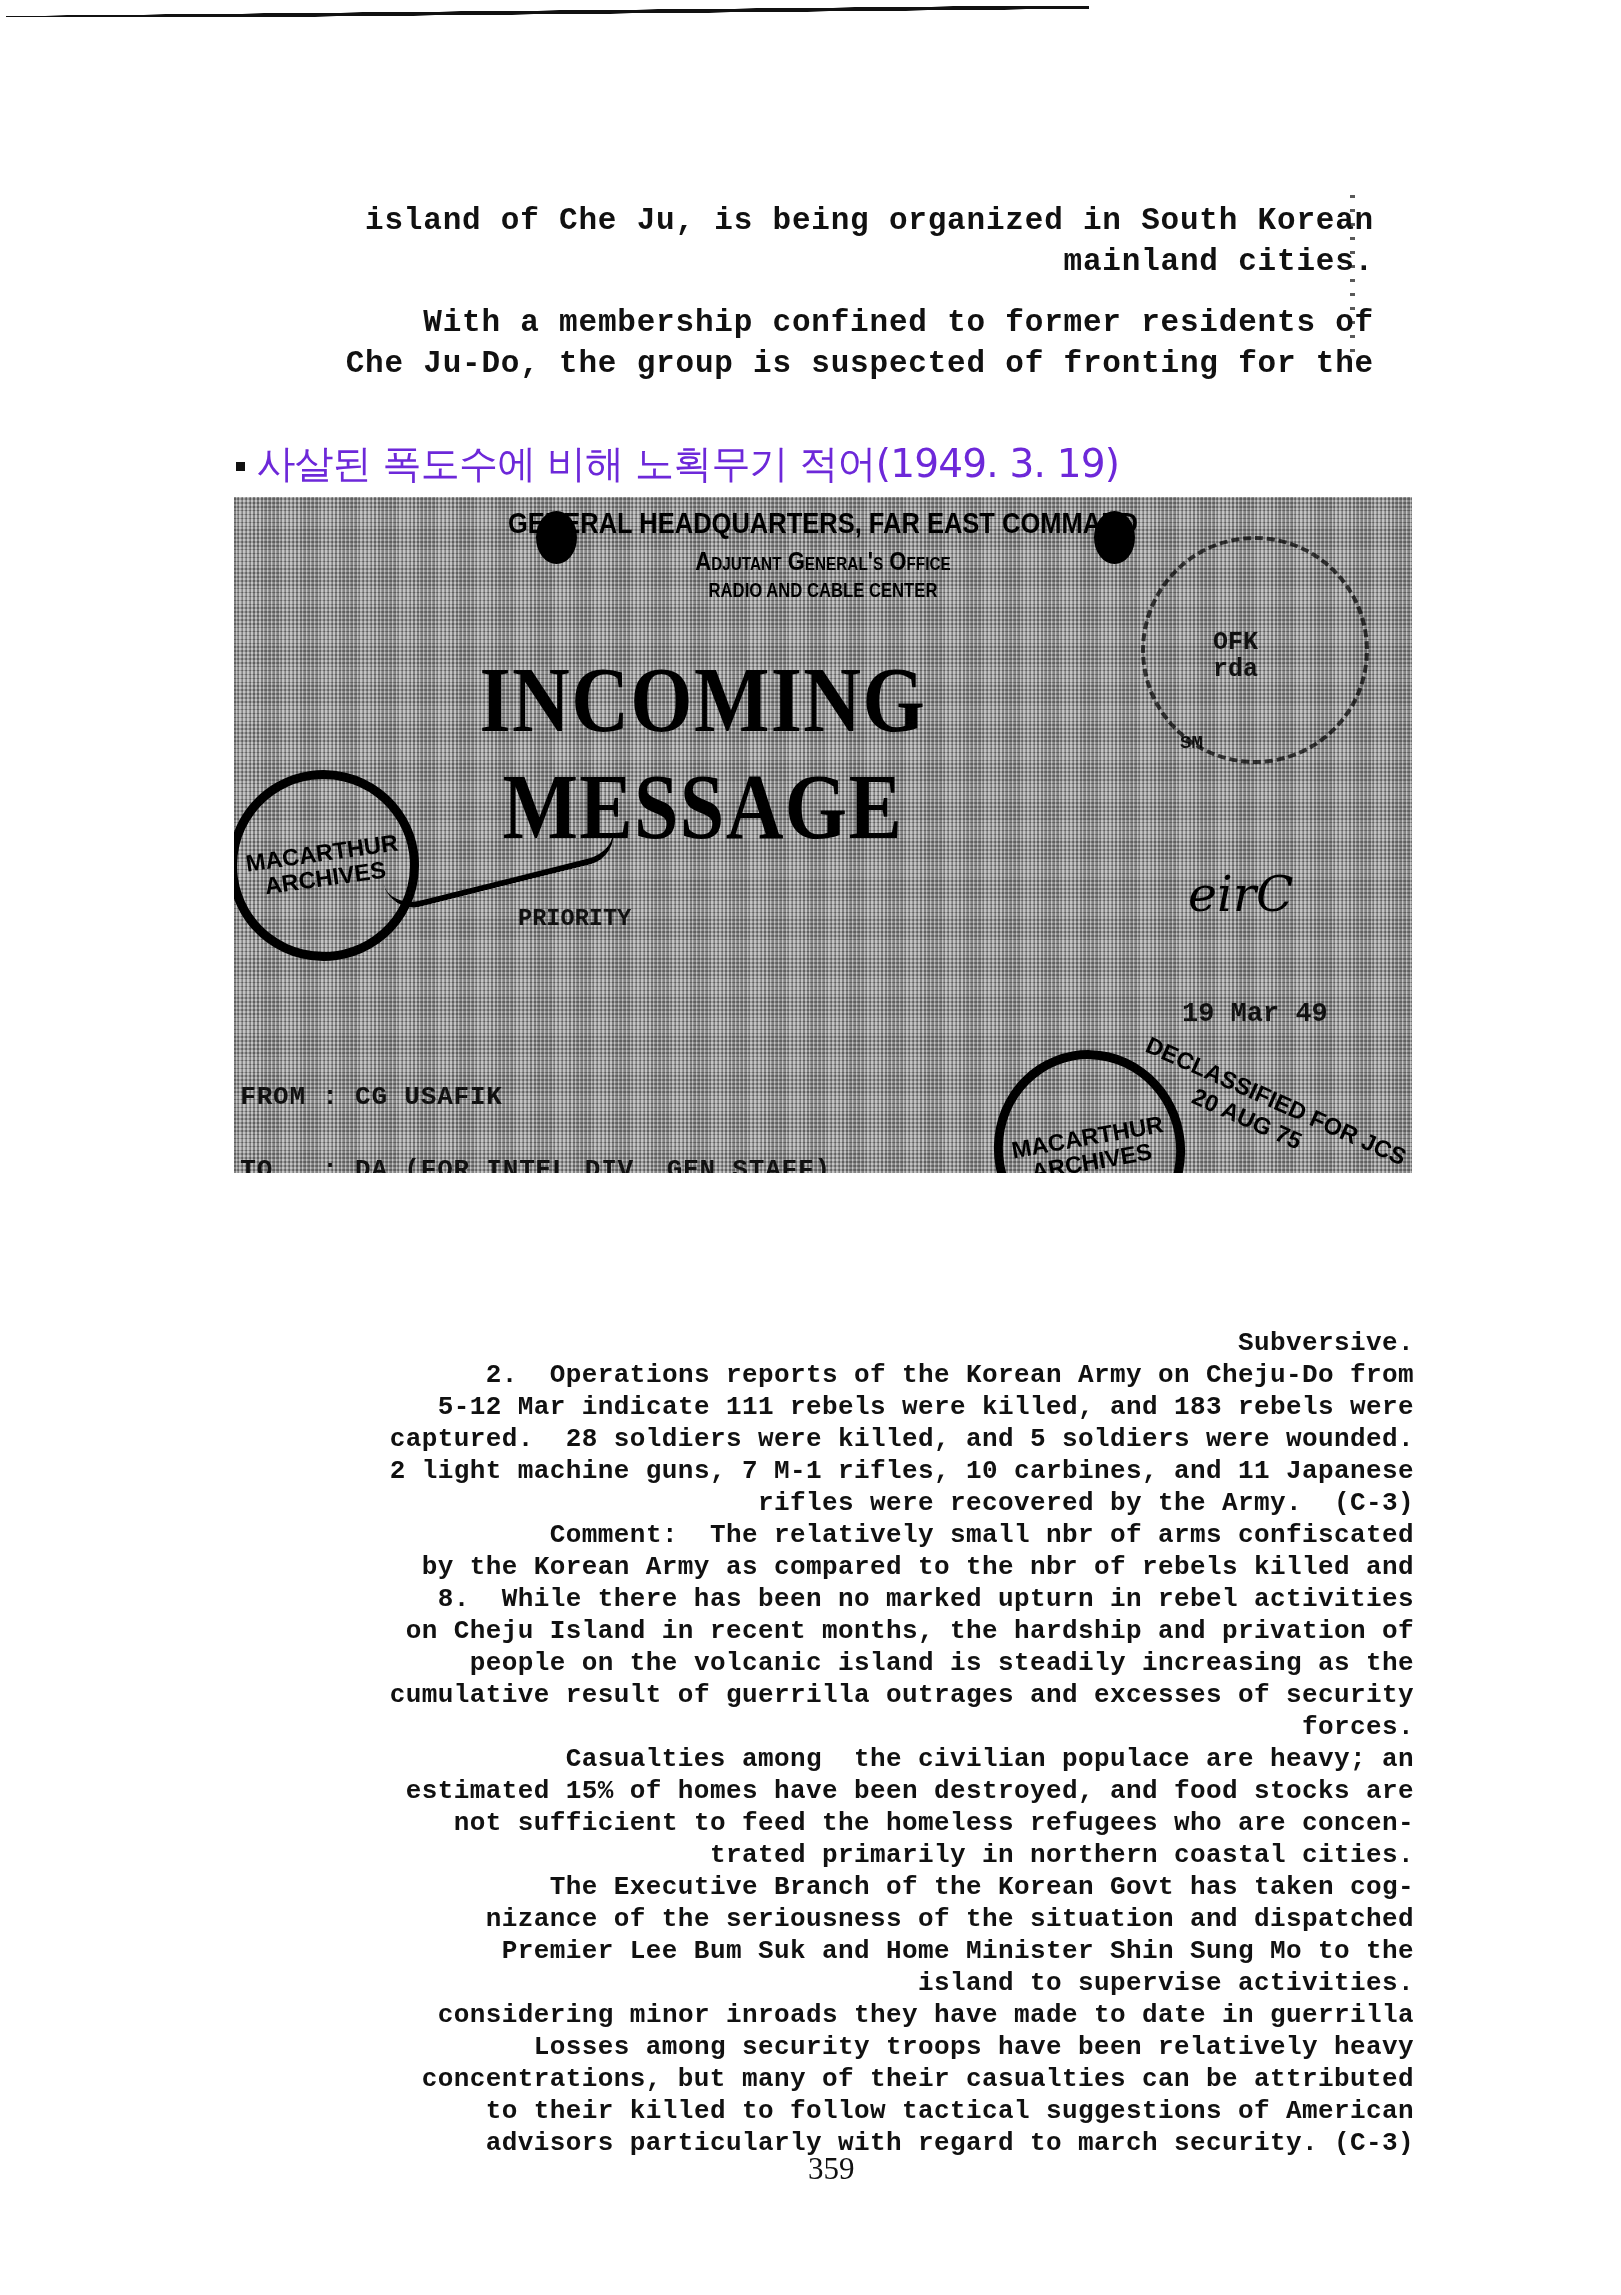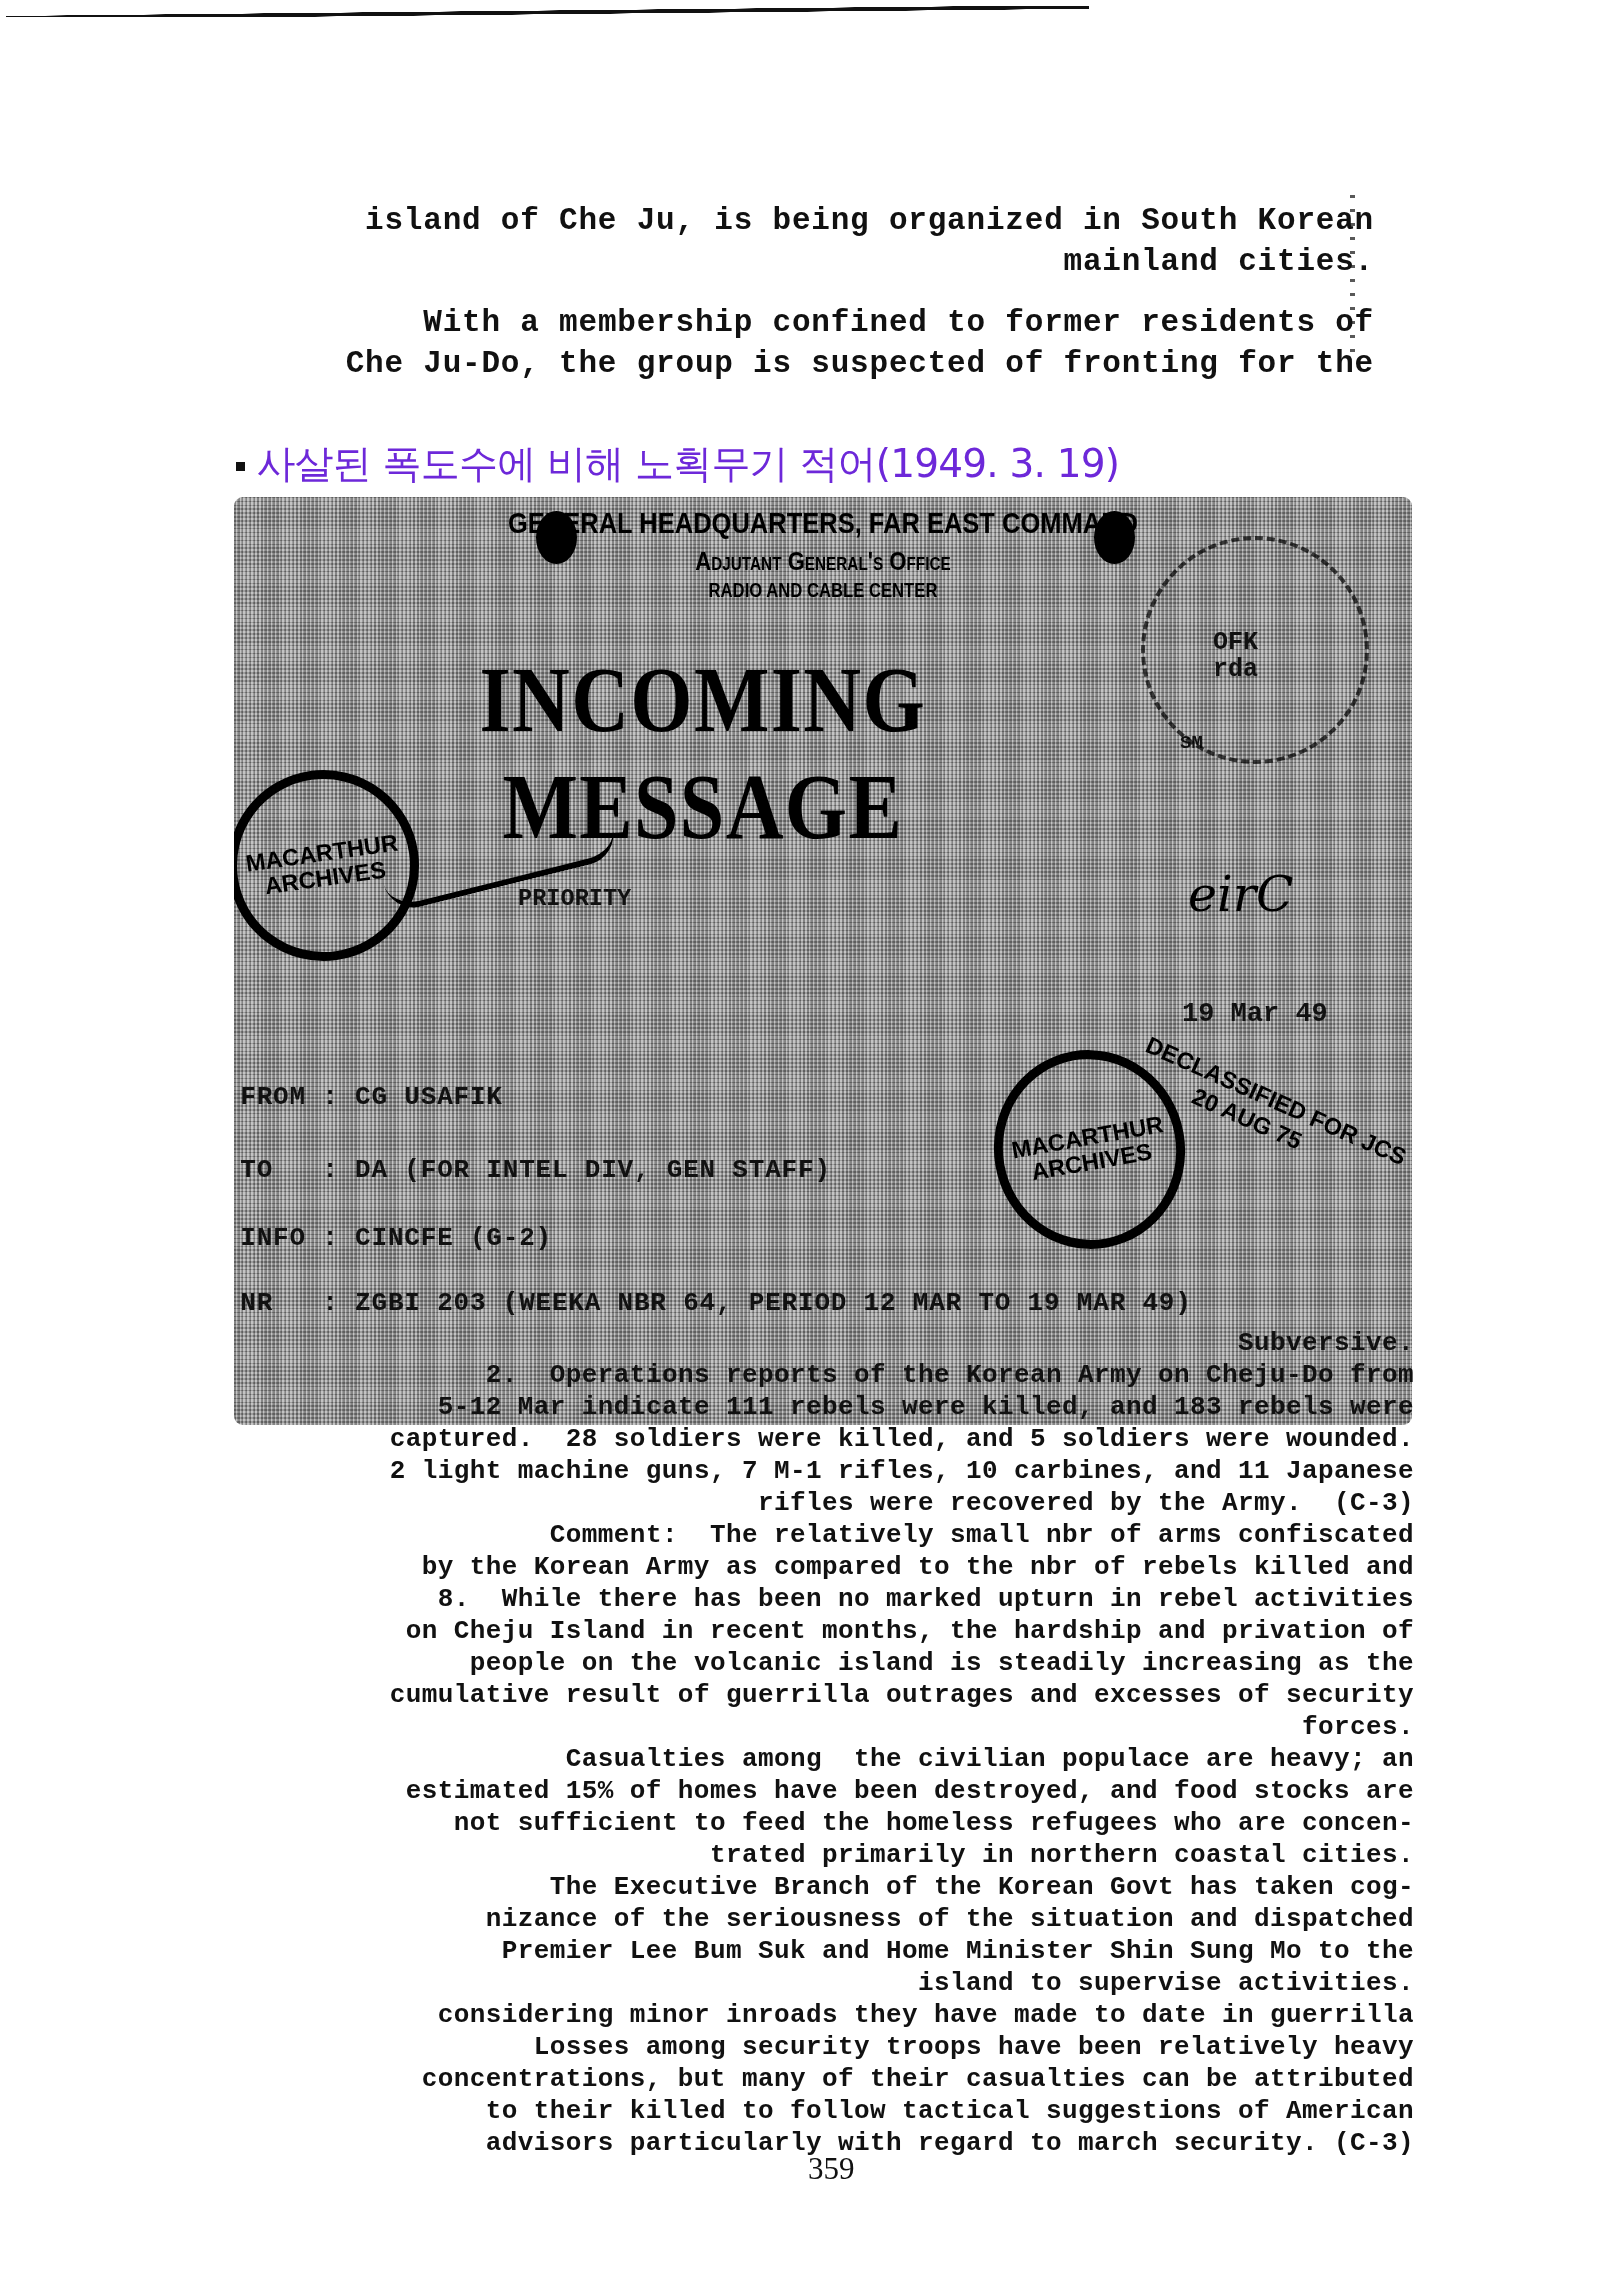--- a/index.html
+++ b/index.html
@@ -7,43 +7,43 @@
   .scan-rule { position: absolute; left: 6.3px; top: 6.3px; width: 1083px; height: 11px;
     background: linear-gradient(to bottom right, transparent 45%, #111 46%, #111 62%, transparent 63%); }
   .mono { font-family: "Liberation Mono", "DejaVu Sans Mono", monospace; font-weight: bold; color: #111; text-align: right; }
   .top-block { position: absolute; left: 236px; top: 200px; width: 1138px; font-size: 31px; line-height: 41px; letter-spacing: 0.8px; }
   .top-block p { margin: 0; white-space: pre; }
   .top-block .indent { padding-left: 149px; }
   .top-block .gap { height: 20.4px; }
   .korean-caption { position: absolute; left: 236px; top: 436px; font-family: "DejaVu Sans", sans-serif; font-size: 39px; line-height: 55px; letter-spacing: -0.8px; color: #6d28d9; }
   .korean-caption .bullet { display: inline-block; width: 9.4px; height: 9.4px; background: #111; margin-right: 11px; vertical-align: middle; }
 
-  .telegram { position: absolute; left: 234px; top: 497px; width: 1178px; height: 928px;
+  .telegram { position: absolute; left: 234px; top: 497px; width: 1178px; height: 676px;
     background-color: #9a9a9a;
     background-image:
       repeating-linear-gradient(90deg, rgba(0,0,0,0.25) 0 1.6px, rgba(255,255,255,0.25) 1.6px 3.1px, rgba(0,0,0,0.1) 3.1px 3.9px),
       repeating-linear-gradient(0deg, rgba(255,255,255,0.22) 0 2.4px, rgba(0,0,0,0.18) 2.4px 3.9px);
-    overflow: hidden; border-radius: 9px; }
+    overflow: hidden; }
   .tg-header { position: absolute; left: 0; right: 0; text-align: center; font-family: "Liberation Sans", sans-serif; font-weight: bold; color: #000; }
   .tg-h1 { top: 9.4px; font-size: 30px; letter-spacing: 0px; transform: scaleX(0.85); }
   .tg-h2 { top: 49px; font-size: 26px; font-variant: small-caps; transform: scaleX(0.85); }
   .tg-h3 { top: 82px; font-size: 19.6px; transform: scaleX(0.85); }
   .punch { position: absolute; width: 41px; height: 53px; border-radius: 50%; background: #000; top: 14px; }
   .punch.left { left: 302px; } .punch.right { left: 860px; }
   .tg-title { position: absolute; left: 0; width: 942px; top: 149px; text-align: center; font-family: "Liberation Serif", "DejaVu Serif", serif; font-weight: bold; font-size: 93px; letter-spacing: 1.6px; color: #000; transform: scaleX(0.86); transform-origin: 455px 0; }
   .tg-sm { position: absolute; left: 946px; top: 235px; font-size: 19px; }
   .tg-corner { position: absolute; left: 979px; top: 132px; font-size: 25px; line-height: 27px; }
   .stamp { position: absolute; border: 9.4px solid #000; border-radius: 50%; display: flex; align-items: center; justify-content: center; font-family: "Liberation Sans", sans-serif; font-weight: bold; color: #000; text-align: center; }
   .stamp span { display: block; font-size: 23.6px; line-height: 25px; }
   .stamp-1 { left: -6.3px; top: 273px; width: 173px; height: 173px; transform: rotate(-8deg); }
   .stamp-2 { left: 760px; top: 553px; width: 173px; height: 181px; transform: rotate(-10deg); }
   .stamp-3 { left: 907px; top: 39px; width: 220px; height: 220px; border-width: 4.7px; border-style: dashed; opacity: 0.7; }
   .declass { position: absolute; left: 919px; top: 534px; font-family: "Liberation Sans", sans-serif; font-weight: bold; font-size: 23.6px; line-height: 28px; color: #000; transform: rotate(24deg); transform-origin: left top; white-space: nowrap; }
   .priority-sig { position: absolute; left: 149px; top: 352px; width: 236px; height: 31px; border-bottom: 6.3px solid #000; transform: rotate(-14deg); border-radius: 0 0 31px 31px; }
-  .priority { position: absolute; left: 284px; top: 388px; font-size: 23.6px; }
+  .priority { position: absolute; left: 284px; top: 408px; font-size: 23.6px; }
   .initials { position: absolute; left: 954px; top: 369px; font-family: "DejaVu Serif", serif; font-style: italic; font-size: 49px; color: #000; }
   .tg-date { position: absolute; left: 948px; top: 502px; font-size: 27px; }
   .tg-field { position: absolute; left: 6.3px; font-size: 26px; white-space: pre; letter-spacing: 0.8px; }
   .f-from { top: 585px; } .f-to { top: 658px; } .f-info { top: 726px; } .f-nr { top: 791px; }
 
   .body-block { position: absolute; left: 236px; top: 1327px; width: 1178px; font-size: 26px; line-height: 32px; letter-spacing: 0.4px; }
   .body-block p { margin: 0; white-space: pre; }
   .page-number { position: absolute; left: 808px; top: 2151px; font-family: "Liberation Serif", "DejaVu Serif", serif; font-size: 31px; color: #111; }
   .margin-marks { position: absolute; left: 1350px; top: 195px; width: 4.7px; height: 157px;
     background: repeating-linear-gradient(0deg, #111 0 3.1px, transparent 3.1px 14px); opacity: 0.7; }

